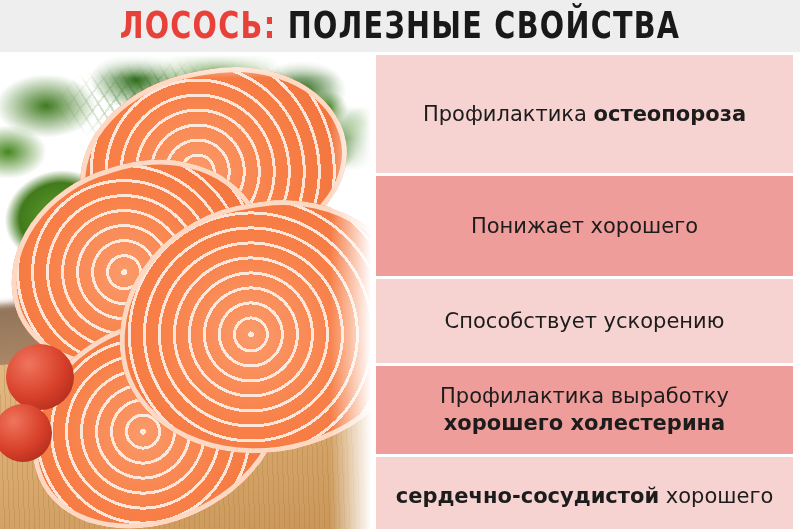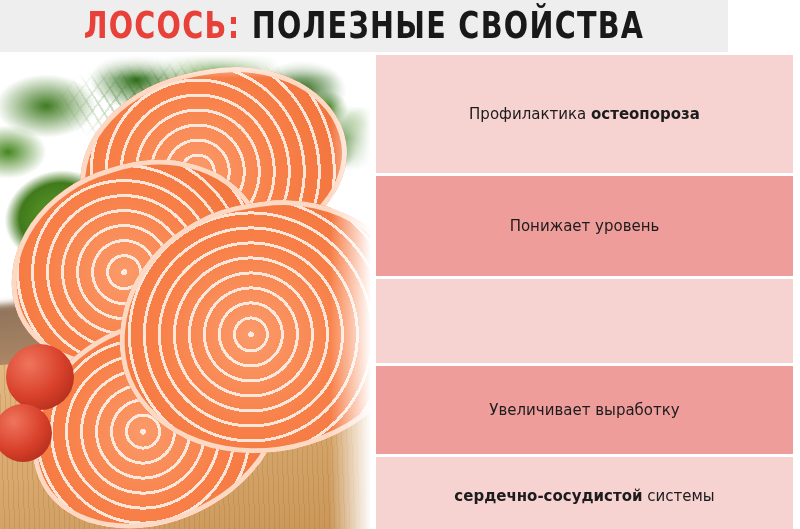--- a/index.html
+++ b/index.html
@@ -20,21 +20,21 @@
     width: 800px;
     height: 529px;
     background: #ffffff;
   }
 
   
   #title-bar {
     position: absolute;
     left: 0;
     top: 0;
-    width: 728px;
+    width: 800px;
     height: 52px;
     background: #eeeeee;
     display: flex;
     align-items: center;
     justify-content: center;
     overflow: hidden;
   }
   #title-text {
     font-family: "DejaVu Sans Condensed", "Liberation Sans Narrow", "Liberation Sans", sans-serif;
     font-weight: 700;
@@ -188,21 +188,21 @@
     gap: 3px;
   }
   .benefit {
     display: flex;
     flex-direction: column;
     align-items: center;
     justify-content: center;
     text-align: center;
     color: #1c1c1c;
     font-family: "DejaVu Sans", sans-serif;
-    font-size: 15px;
+    font-size: 21px;
     line-height: 27px;
     padding: 16px 10px;
     box-sizing: border-box;
   }
   .benefit .ln { display: block; white-space: nowrap; }
   .benefit .b { font-weight: 700; }
   .tone-light { background: #f6d2d0; }
   .tone-dark  { background: #ee9d9b; }
   .h-1 { flex: 0 0 118px; }
   .h-2 { flex: 0 0 100px; }
@@ -240,29 +240,31 @@
       <div class="ph photo-fade-right"></div>
     </div>
 
     <div id="benefits">
 
       <div class="benefit tone-light h-1">
         <span class="ln"><span>Профилактика </span><span class="b">остеопороза</span></span>
       </div>
 
       <div class="benefit tone-dark h-2">
-        <span class="ln"><span>Понижает уровень</span></span>
+        <span class="ln"><span>Понижает хорошего</span></span>
       </div>
 
       <div class="benefit tone-light h-3">
+        <span class="ln"><span>Способствует ускорению</span></span>
       </div>
 
       <div class="benefit tone-dark h-4">
-        <span class="ln"><span>Увеличивает выработку</span></span>
+        <span class="ln"><span>Профилактика выработку</span></span>
+        <span class="ln"><span class="b">хорошего холестерина</span></span>
       </div>
 
       <div class="benefit tone-light h-5">
-        <span class="ln"><span class="b">сердечно-сосудистой</span><span> системы</span></span>
+        <span class="ln"><span class="b">сердечно-сосудистой</span><span> хорошего</span></span>
       </div>
 
     </div>
   </div>
 </div>
 
 </body></html>

